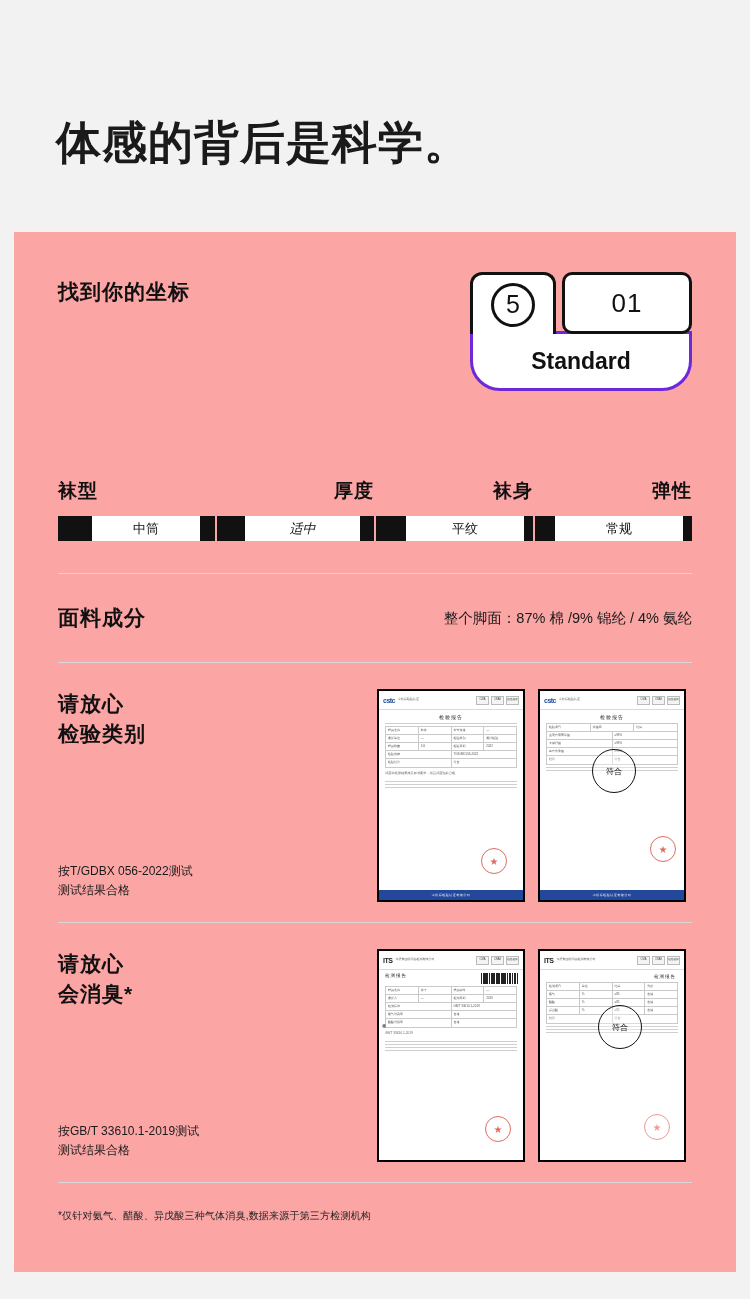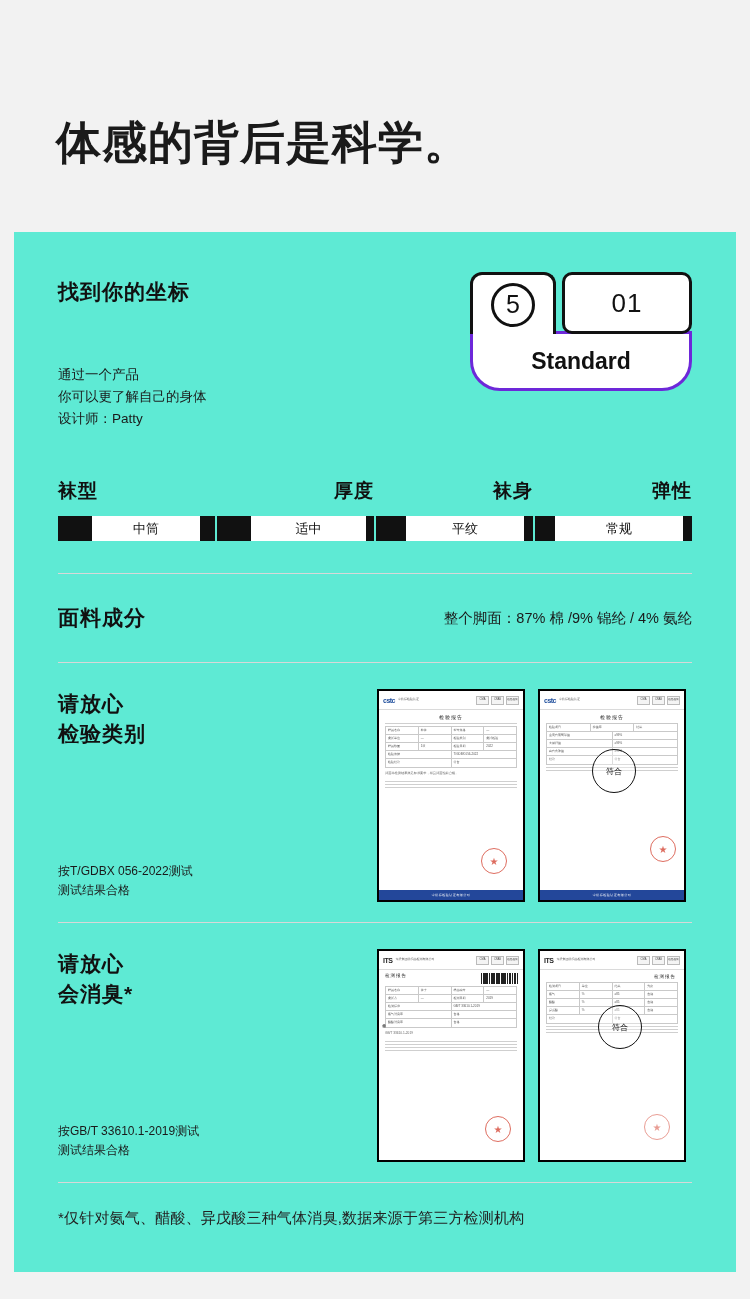--- a/index.html
+++ b/index.html
@@ -35,21 +35,21 @@
     font-size: 45px;
     font-weight: bold;
     letter-spacing: 1px;
     color: #1a1a1a;
     line-height: 1.1;
   }
 
   
   .card {
     margin: 0 14px;
-    background: #5eead4;
+    background: #fca5a5;
     width: 722px;
     padding: 40px 44px 0 44px;
     min-height: 1040px;
     position: relative;
   }
 
   
   .sec1 {
     position: relative;
     height: 190px;
@@ -359,44 +359,39 @@
     width: 0.8px;
     background: #222;
     height: 100%;
   }
   .doc-barcode i:nth-child(3n) { width: 1.6px; }
   .doc-barcode i:nth-child(4n) { width: 0.5px; }
 
   
   .footnote {
     padding: 26px 0 0 0;
-    font-size: 15px;
+    font-size: 10px;
     color: #222;
     letter-spacing: .2px;
   }
   .bottom-space { height: 26px; }
 </style>
 </head>
 <body>
 
 <div class="page">
 
   <div class="hero">
     <h1 class="hero-title">体感的背后是科学。</h1>
   </div>
 
   <div class="card">
 
     <div class="sec1">
       <div class="sec1-title">找到你的坐标</div>
-      <div class="sec1-sub">
-        <div>通过一个产品</div>
-        <div>你可以更了解自己的身体</div>
-        <div>设计师：Patty</div>
-      </div>
 
       <div class="badge">
         <div class="badge-row1">
           <div class="badge-circlebox">
             <div class="badge-circle">5</div>
           </div>
           <div class="badge-num">01</div>
         </div>
         <div class="badge-row2">Standard</div>
       </div>
@@ -405,21 +400,21 @@
     <div class="specs">
       <div class="spec">
         <div class="spec-label">袜型</div>
         <div class="spec-bar">
           <div class="spec-chip" style="left:34px;width:108px;">中筒</div>
         </div>
       </div>
       <div class="spec">
         <div class="spec-label">厚度</div>
         <div class="spec-bar">
-          <div class="spec-chip" style="left:34px;width:115px;">适中</div>
+          <div class="spec-chip" style="left:28px;width:115px;font-style:italic;">适中</div>
         </div>
       </div>
       <div class="spec">
         <div class="spec-label">袜身</div>
         <div class="spec-bar">
           <div class="spec-chip" style="left:30px;width:118px;">平纹</div>
         </div>
       </div>
       <div class="spec">
         <div class="spec-label">弹性</div>

